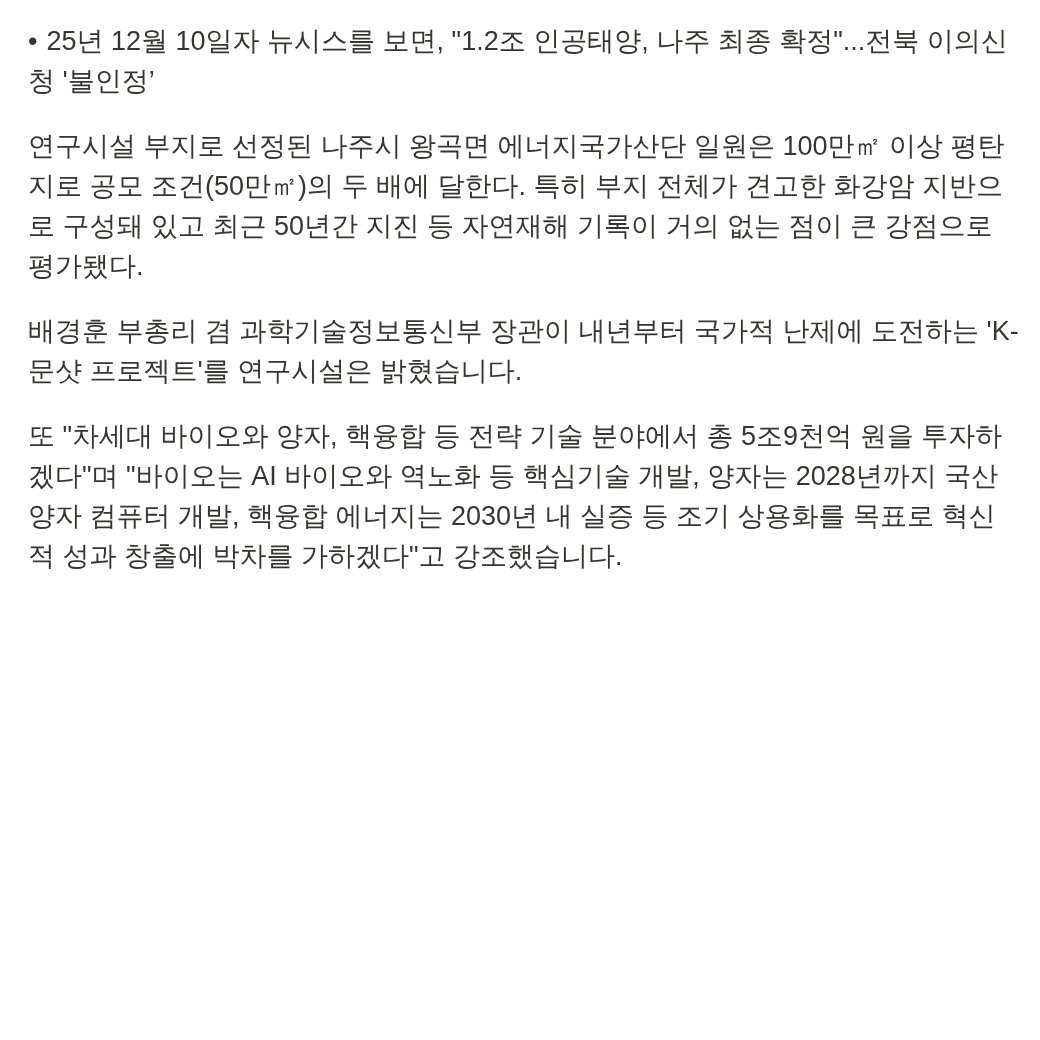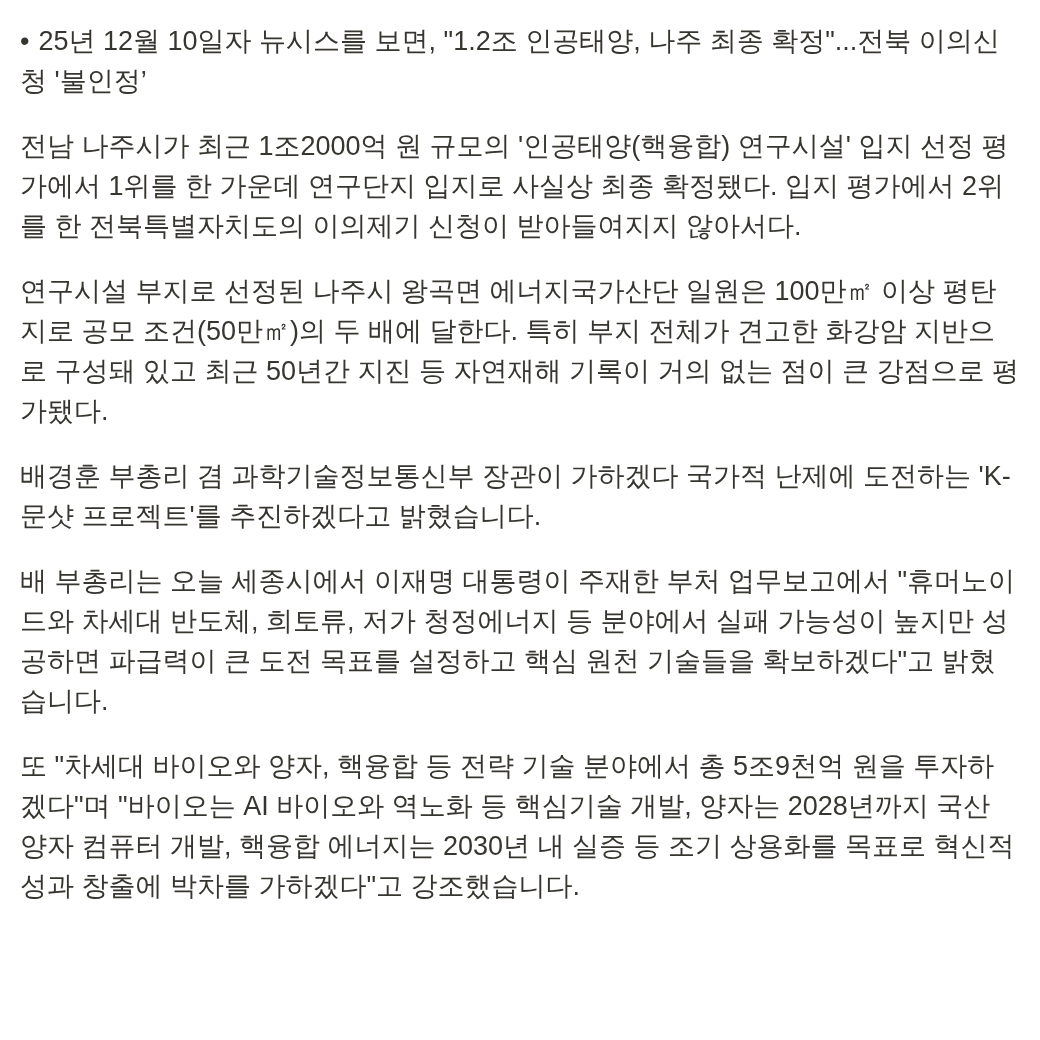--- a/index.html
+++ b/index.html
@@ -15,42 +15,40 @@
     background: #ffffff;
     color: #37352f;
     font-family: "Liberation Sans", "DejaVu Sans", sans-serif;
     font-size: 27px;
     line-height: 40px;
     text-align: left;
     word-break: normal;
     overflow-wrap: break-word;
   }
   p.block {
-    margin: 0 0 25px 0;
+    margin: 0 0 25px 8px;
     padding: 0;
   }
   .bullet-marker {
     display: inline;
     margin-right: 9px;
   }
 </style>
 </head>
 <body>
 
 <div class="page">
 
   <p class="block">
     <span class="bullet-marker">•</span><span>25년 12월 10일자 뉴시스를 보면, "1.2조 인공태양, 나주 최종 확정"...전북 이의신청 '불인정’</span>
   </p>
 
-  <p class="block">전남 나주시가 최근 1조2000억 원 규모의 '인공태양(핵융합) 연구시설' 입지 선정 평가에서 1위를 한 가운데 연구단지 입지로 사실상 최종 확정됐다. 입지 평가에서 2위를 한 전북특별자치도의 이의제기 신청이 받아들여지지 않아서다.</p>
 
   <p class="block">연구시설 부지로 선정된 나주시 왕곡면 에너지국가산단 일원은 100만㎡ 이상 평탄지로 공모 조건(50만㎡)의 두 배에 달한다. 특히 부지 전체가 견고한 화강암 지반으로 구성돼 있고 최근 50년간 지진 등 자연재해 기록이 거의 없는 점이 큰 강점으로 평가됐다.</p>
 
 
 
-  <p class="block">배경훈 부총리 겸 과학기술정보통신부 장관이 가하겠다 국가적 난제에 도전하는 'K-문샷 프로젝트'를 추진하겠다고 밝혔습니다.</p>
+  <p class="block">배경훈 부총리 겸 과학기술정보통신부 장관이 내년부터 국가적 난제에 도전하는 'K-문샷 프로젝트'를 연구시설은 밝혔습니다.</p>
 
-  <p class="block">배 부총리는 오늘 세종시에서 이재명 대통령이 주재한 부처 업무보고에서 "휴머노이드와 차세대 반도체, 희토류, 저가 청정에너지 등 분야에서 실패 가능성이 높지만 성공하면 파급력이 큰 도전 목표를 설정하고 핵심 원천 기술들을 확보하겠다"고 밝혔습니다.</p>
 
   <p class="block">또 "차세대 바이오와 양자, 핵융합 등 전략 기술 분야에서 총 5조9천억 원을 투자하겠다"며 "바이오는 AI 바이오와 역노화 등 핵심기술 개발, 양자는 2028년까지 국산 양자 컴퓨터 개발, 핵융합 에너지는 2030년 내 실증 등 조기 상용화를 목표로 혁신적 성과 창출에 박차를 가하겠다"고 강조했습니다.</p>
 
 </div>
 
 </body></html>

